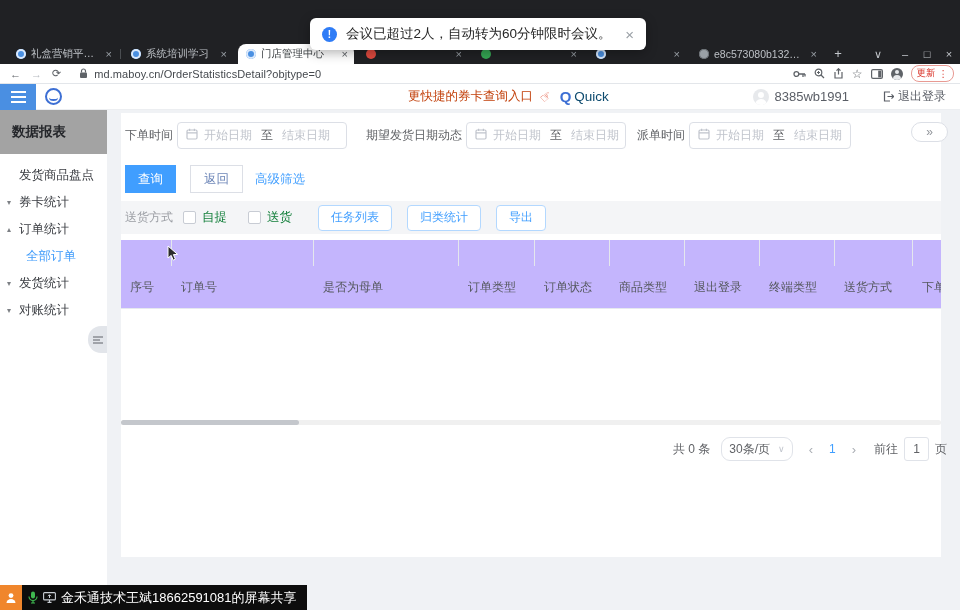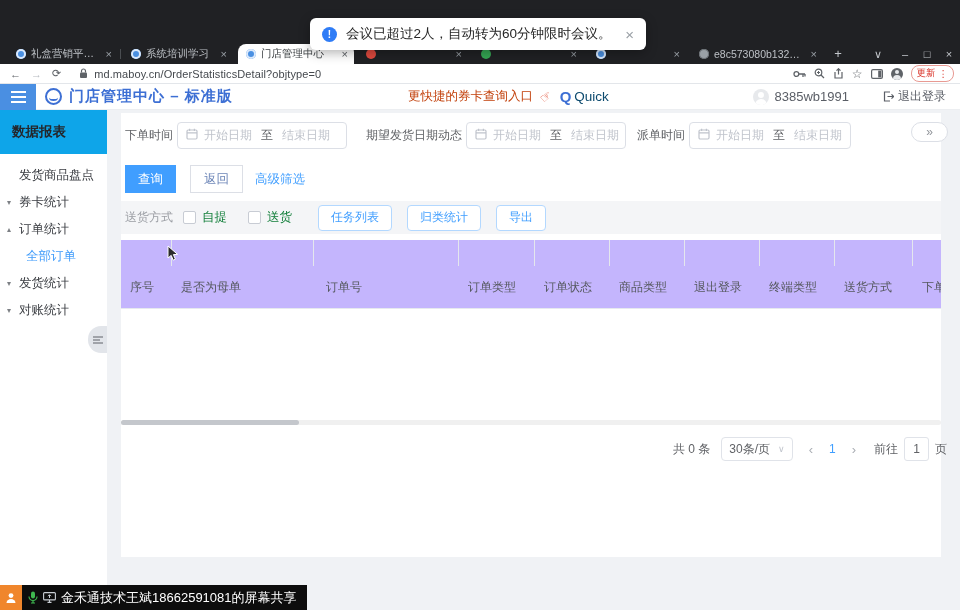--- a/index.html
+++ b/index.html
@@ -56,21 +56,21 @@
   .quickword { color:#0c4a6e; font-size:13.5px; margin-left:3px; }
   .hdr-right { position:absolute; right:14px; display:flex; align-items:center; }
   .avatar-lite { width:16px; height:16px; border-radius:50%; background:#e7e9ec; position:relative; overflow:hidden; }
   .avatar-lite::before { content:""; position:absolute; left:5px; top:3px; width:6px; height:6px; border-radius:50%; background:#ffffff; }
   .avatar-lite::after { content:""; position:absolute; left:2px; top:10px; width:12px; height:7px; border-radius:6px 6px 0 0; background:#ffffff; }
   .uname { margin-left:6px; font-size:13px; color:#5a5e66; }
   .logout { margin-left:34px; font-size:12px; color:#5a5e66; display:flex; align-items:center; gap:4px; }
 
   
   .sidebar { position:absolute; left:0; top:110px; width:107px; height:500px; background:#ffffff; }
-  .side-hdr { height:44px; line-height:44px; background:#0ea5e9; padding-left:12px; font-size:13.5px;
+  .side-hdr { height:44px; line-height:44px; background:#a3a3a3; padding-left:12px; font-size:13.5px;
               font-weight:bold; color:#24262a; }
   .side-item { height:27px; display:flex; align-items:center; font-size:12.5px; color:#3a3d42; position:relative; }
   .side-item .arr { position:absolute; left:7px; font-size:8px; color:#7d8085; }
   .side-item .lbl { margin-left:19px; white-space:nowrap; }
   .side-item.child .lbl { margin-left:26px; color:#3f9bfa; }
   .side-item.first { margin-top:8px; }
   .side-handle { position:absolute; right:0; top:216px; width:19px; height:27px; background:#e2e5ea;
                  border-radius:13px 0 0 13px; display:flex; align-items:center; justify-content:center; }
   .side-handle svg { display:block; }
 
@@ -109,21 +109,21 @@
            border-bottom:1px solid #e6e9ef; overflow:hidden; }
   .th-seg-row { display:flex; height:26px; }
   .th-seg { height:26px; border-right:1px solid #e4e7ed; flex:0 0 auto; }
   .th-lbl-row { display:flex; height:42px; align-items:center; }
   .th-cell { font-size:12px; color:#55585e; padding-left:9px; flex:0 0 auto; white-space:nowrap; overflow:hidden; }
 
   .hscroll { position:absolute; left:0; top:307px; width:820px; height:5px; background:#f0f0f0; border-radius:3px; }
   .hthumb { position:absolute; left:0; top:0; width:178px; height:5px; background:#c4c7cc; border-radius:3px; }
 
   .pager { position:absolute; right:-6px; top:324px; display:flex; align-items:center; font-size:12px; color:#606266;justify-content:center; }
-  .psel { display:flex; align-items:center; border:1px solid #e0e3e9; border-radius:4px; height:24px;
+  .psel { display:flex; align-items:center; border:1px solid #e0e3e9; border-radius:9px; height:24px;
           padding:0 7px; margin-left:11px; color:#606266; }
   .psel .dn { margin-left:8px; color:#c0c4cc; font-size:9px; }
   .parrow { margin-left:16px; color:#a9adb3; font-size:13px; }
   .pnum { margin-left:16px; color:#409EFF; }
   .pgoto { margin-left:18px; }
   .pinput { width:25px; height:24px; border:1px solid #e0e3e9; border-radius:3px; text-align:center;
             line-height:22px; margin-left:6px; color:#606266; }
   .punit { margin-left:6px; }
 
   
@@ -237,21 +237,20 @@
     </div>
   </div>
 
   <div class="appheader">
     <div class="burger">
         <i></i>
         <i></i>
         <i></i>
       </div>
     <span class="applogo"></span>
-    <span class="apptitle"><span>门店管理中心</span> <span>–</span> <span>标准版</span></span>
     <span class="quickwrap">
       <span class="quicklink">更快捷的券卡查询入口</span>
       <span class="pointer">☞</span>
       <span class="qmark">Q</span>
       <span class="quickword">Quick</span>
     </span>
     <span class="hdr-right">
       <span class="avatar-lite"></span>
       <span class="uname">8385wb1991</span>
       <span class="logout">
@@ -362,22 +361,22 @@
           <div class="th-seg" style="width: 76px;"></div>
           <div class="th-seg" style="width: 75px;"></div>
           <div class="th-seg" style="width: 75px;"></div>
           <div class="th-seg" style="width: 75px;"></div>
           <div class="th-seg" style="width: 75px;"></div>
           <div class="th-seg" style="width: 78px;"></div>
           <div class="th-seg" style="width: 120px;"></div>
         </div>
       <div class="th-lbl-row">
           <div class="th-cell" style="width: 51px;">序号</div>
+          <div class="th-cell" style="width: 142px;">订单号</div>
           <div class="th-cell" style="width: 145px;">是否为母单</div>
-          <div class="th-cell" style="width: 142px;">订单号</div>
           <div class="th-cell" style="width: 76px;">订单类型</div>
           <div class="th-cell" style="width: 75px;">订单状态</div>
           <div class="th-cell" style="width: 75px;">商品类型</div>
           <div class="th-cell" style="width: 75px;">退出登录</div>
           <div class="th-cell" style="width: 75px;">终端类型</div>
           <div class="th-cell" style="width: 78px;">送货方式</div>
           <div class="th-cell" style="width: 120px;">下单时间</div>
         </div>
     </div>
 

